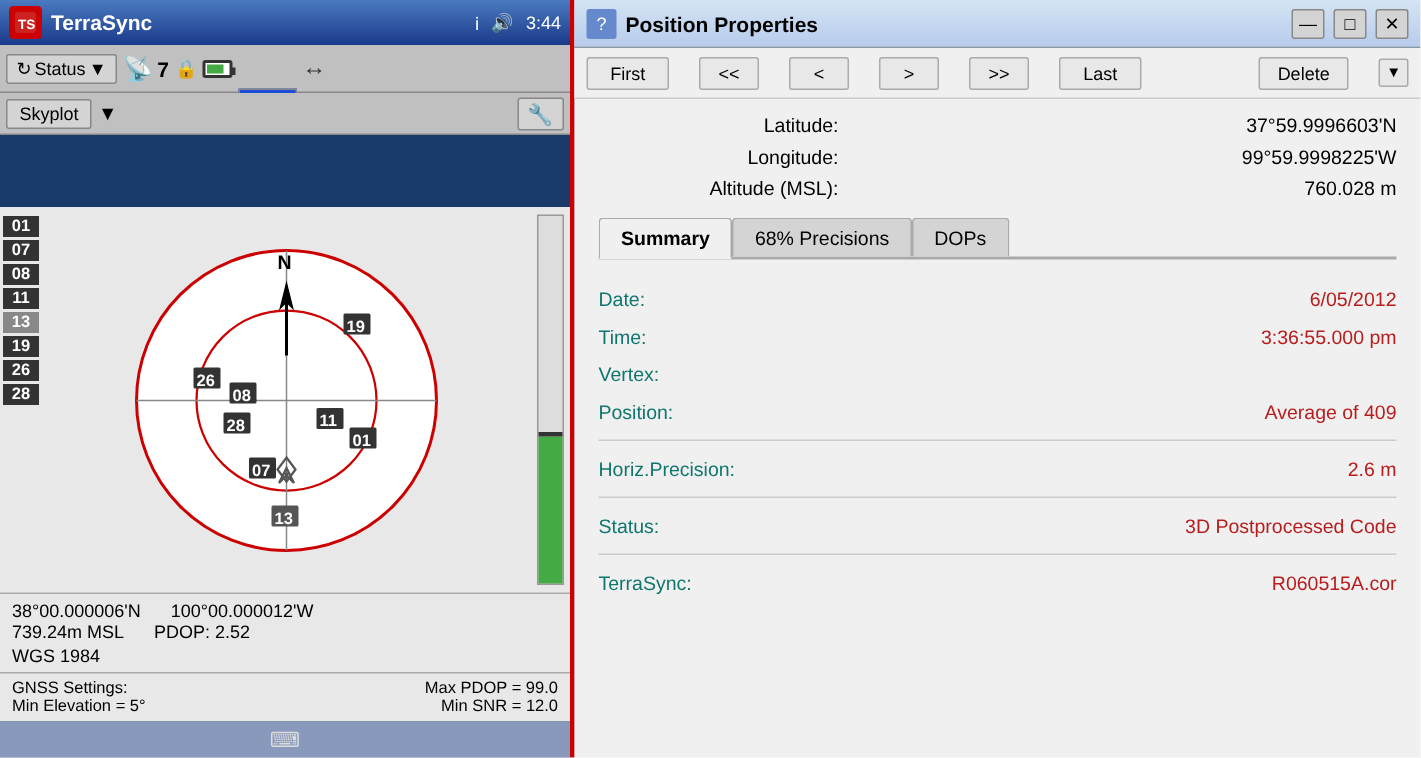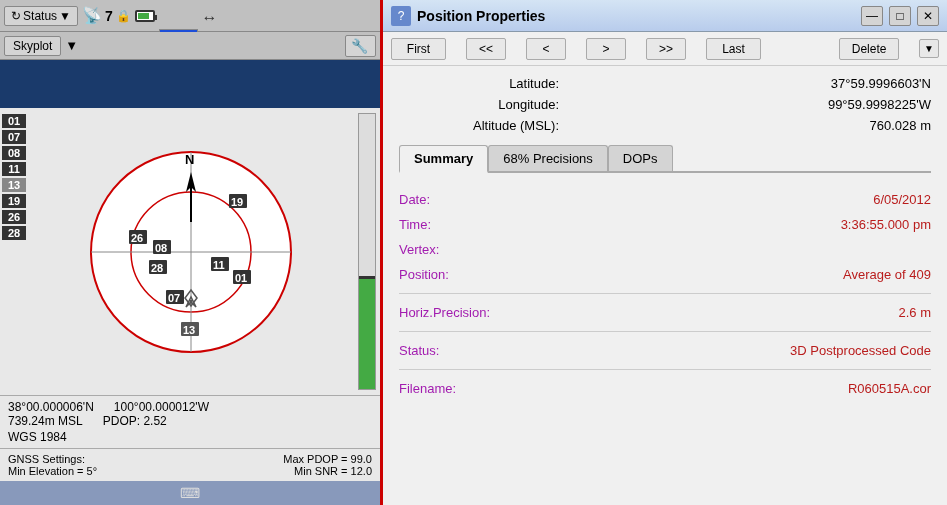--- a/index.html
+++ b/index.html
@@ -401,41 +401,55 @@
       gap: 4px;
     }
 
     .detail-row {
       display: flex;
       align-items: baseline;
       padding: 3px 0;
     }
     .detail-label {
       min-width: 170px;
-      color: #a21caf;
+      color: #0f766e;
       font-size: 13px;
     }
     .detail-value {
       flex: 1;
       text-align: right;
       color: #b91c1c;
       font-size: 13px;
     }
 
     .divider-line {
       height: 1px;
       background: #ccc;
       margin: 4px 0;
     }
   </style>
 </head>
 <body>
 
 <div id="left-panel">
 
+  <div id="title-bar">
+    <div id="title-bar-logo">
+      <svg width="16" height="16" viewBox="0 0 16 16">
+        <rect x="1" y="1" width="14" height="14" rx="2" fill="#cc2222"></rect>
+        <text x="3" y="12" fill="white" font-size="9" font-weight="bold">TS</text>
+      </svg>
+    </div>
+    <span id="title-bar-text">TerraSync</span>
+    <div id="title-bar-icons">
+      <span>ℹ</span>
+      <span>🔊</span>
+      <span>3:44</span>
+    </div>
+  </div>
 
   <div id="status-bar">
     <div class="status-btn">
       <span>↻</span>
       <span>Status</span>
       <span>▼</span>
     </div>
     <div class="status-icon-area">
       <span style="font-size:16px;">📡</span>
       <span style="font-weight:bold;font-size:14px;">7</span>
@@ -642,19 +656,19 @@
       <div class="divider-line"></div>
 
       <div class="detail-row">
         <span class="detail-label">Status:</span>
         <span class="detail-value">3D Postprocessed Code</span>
       </div>
 
       <div class="divider-line"></div>
 
       <div class="detail-row">
-        <span class="detail-label">Filename:</span>
+        <span class="detail-label">TerraSync:</span>
         <span class="detail-value">R060515A.cor</span>
       </div>
 
     </div>
   </div>
 </div>
 
 </body></html>

